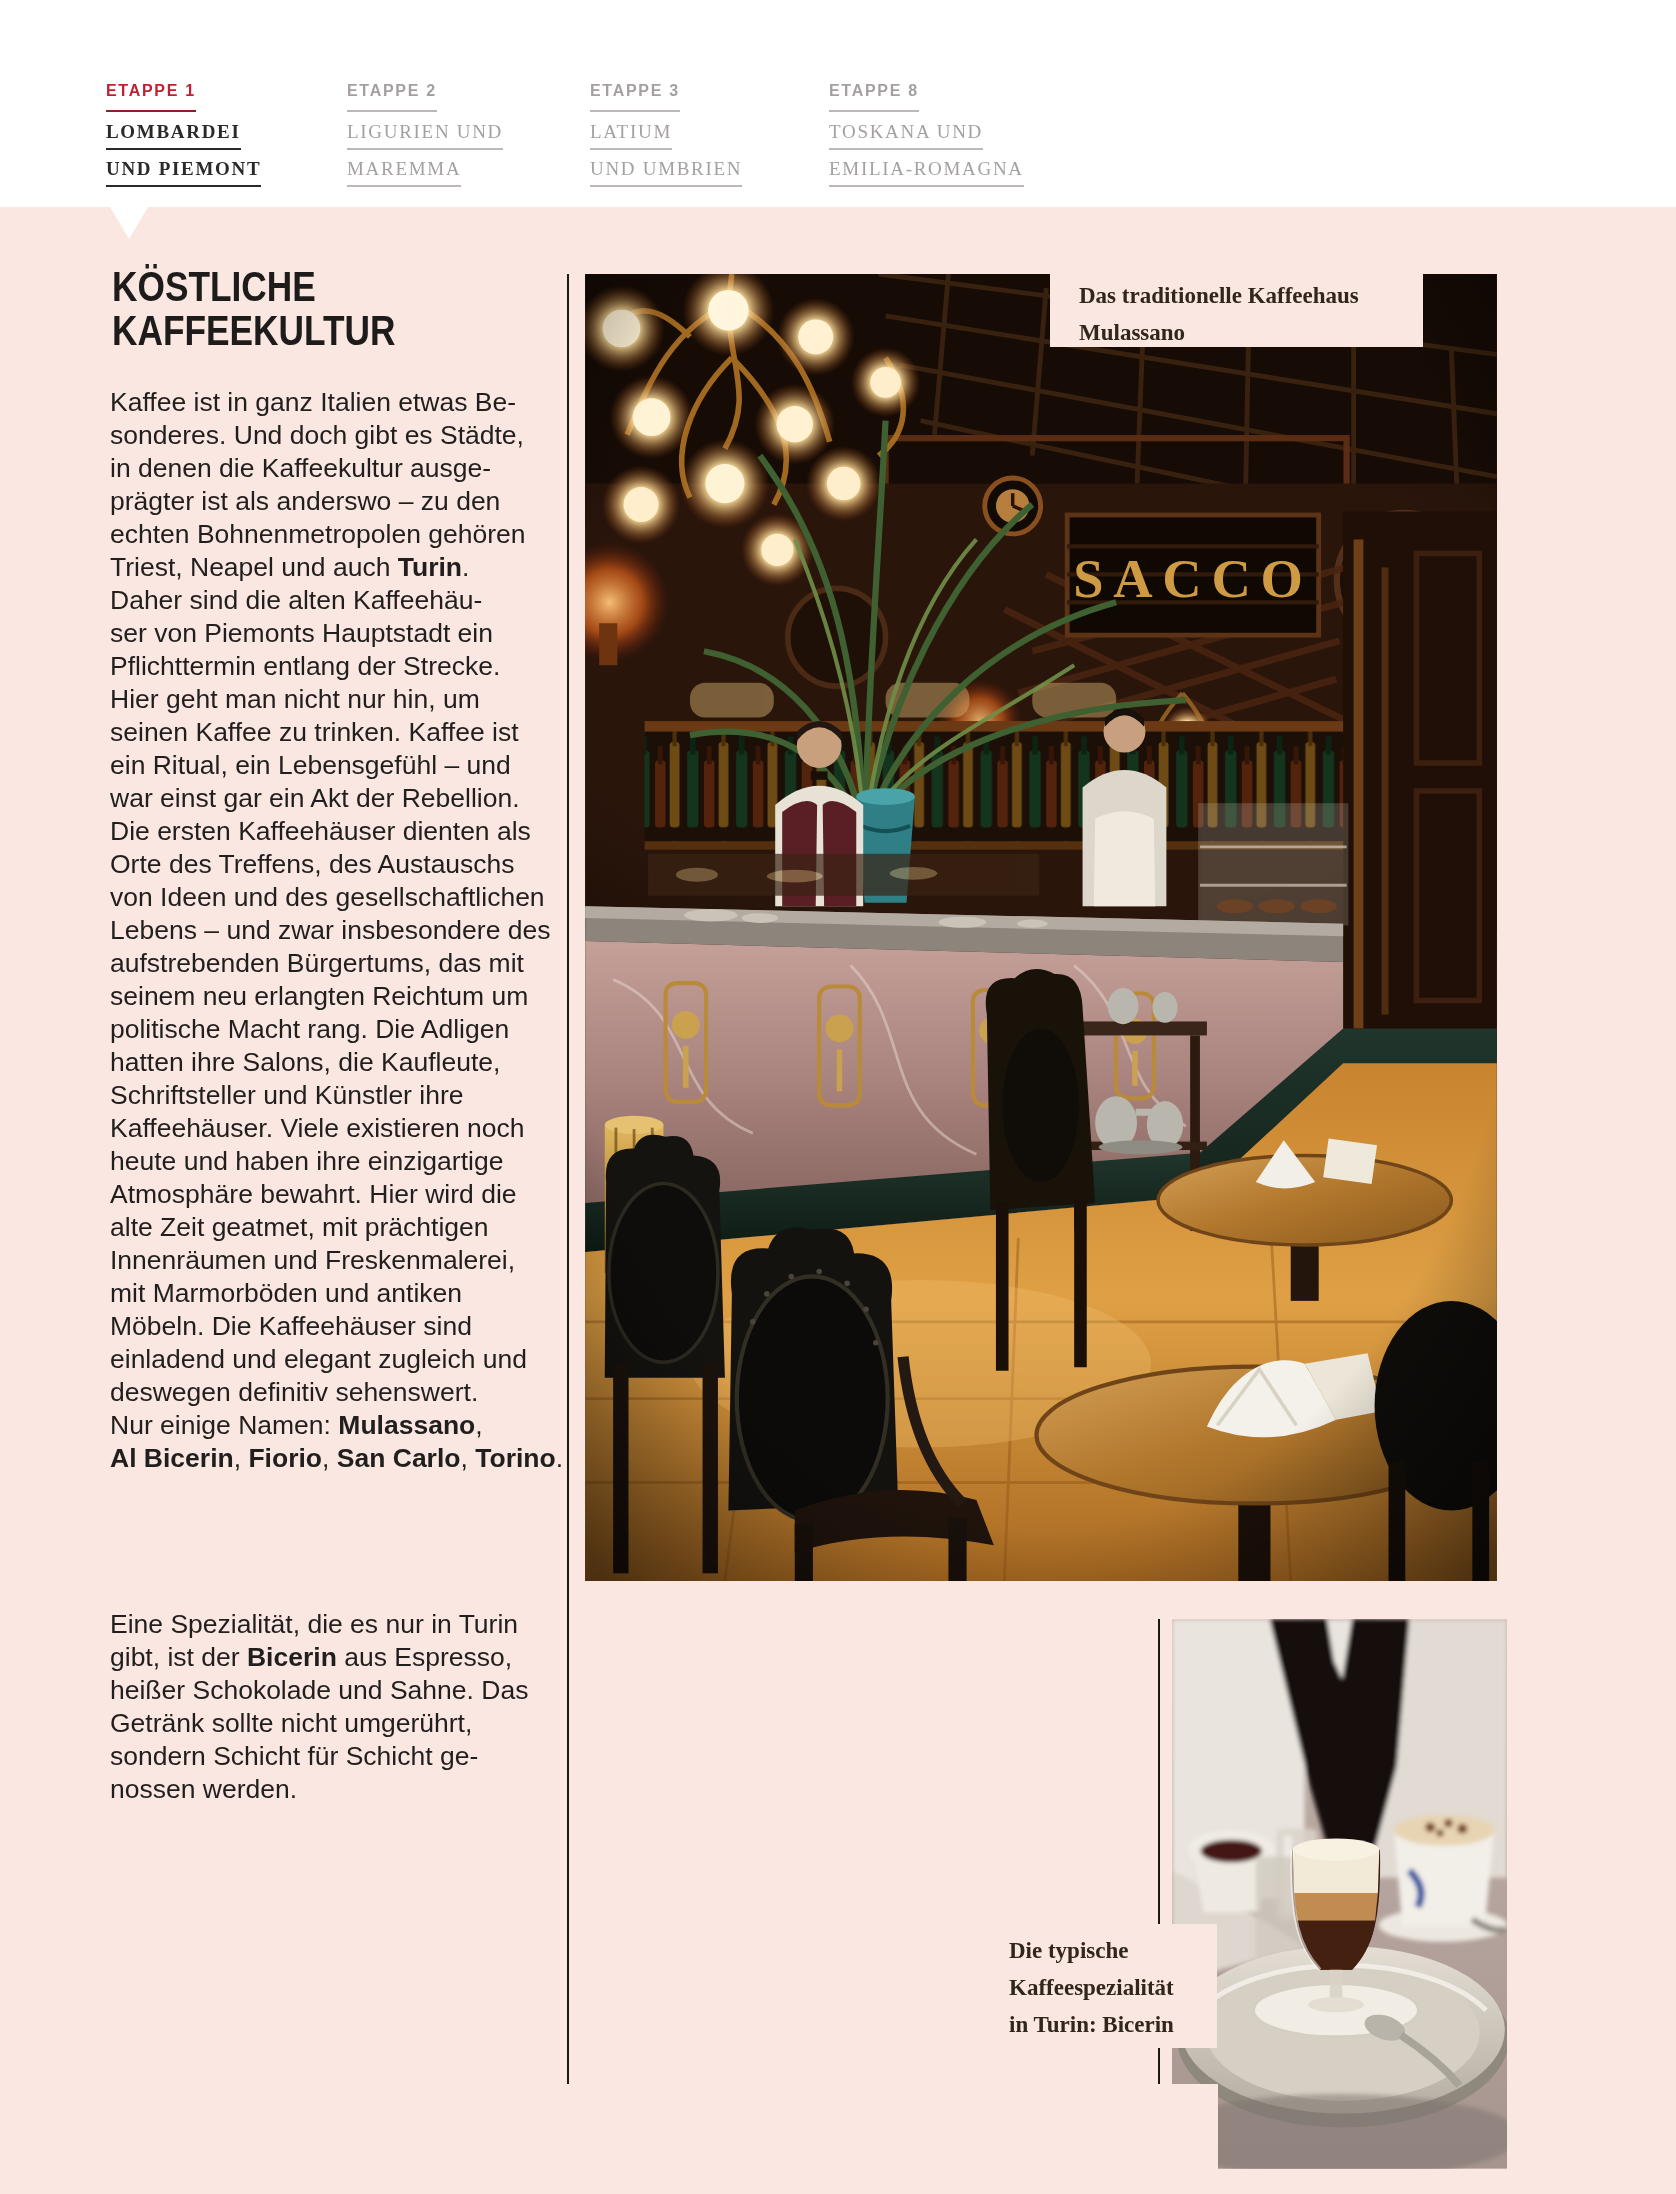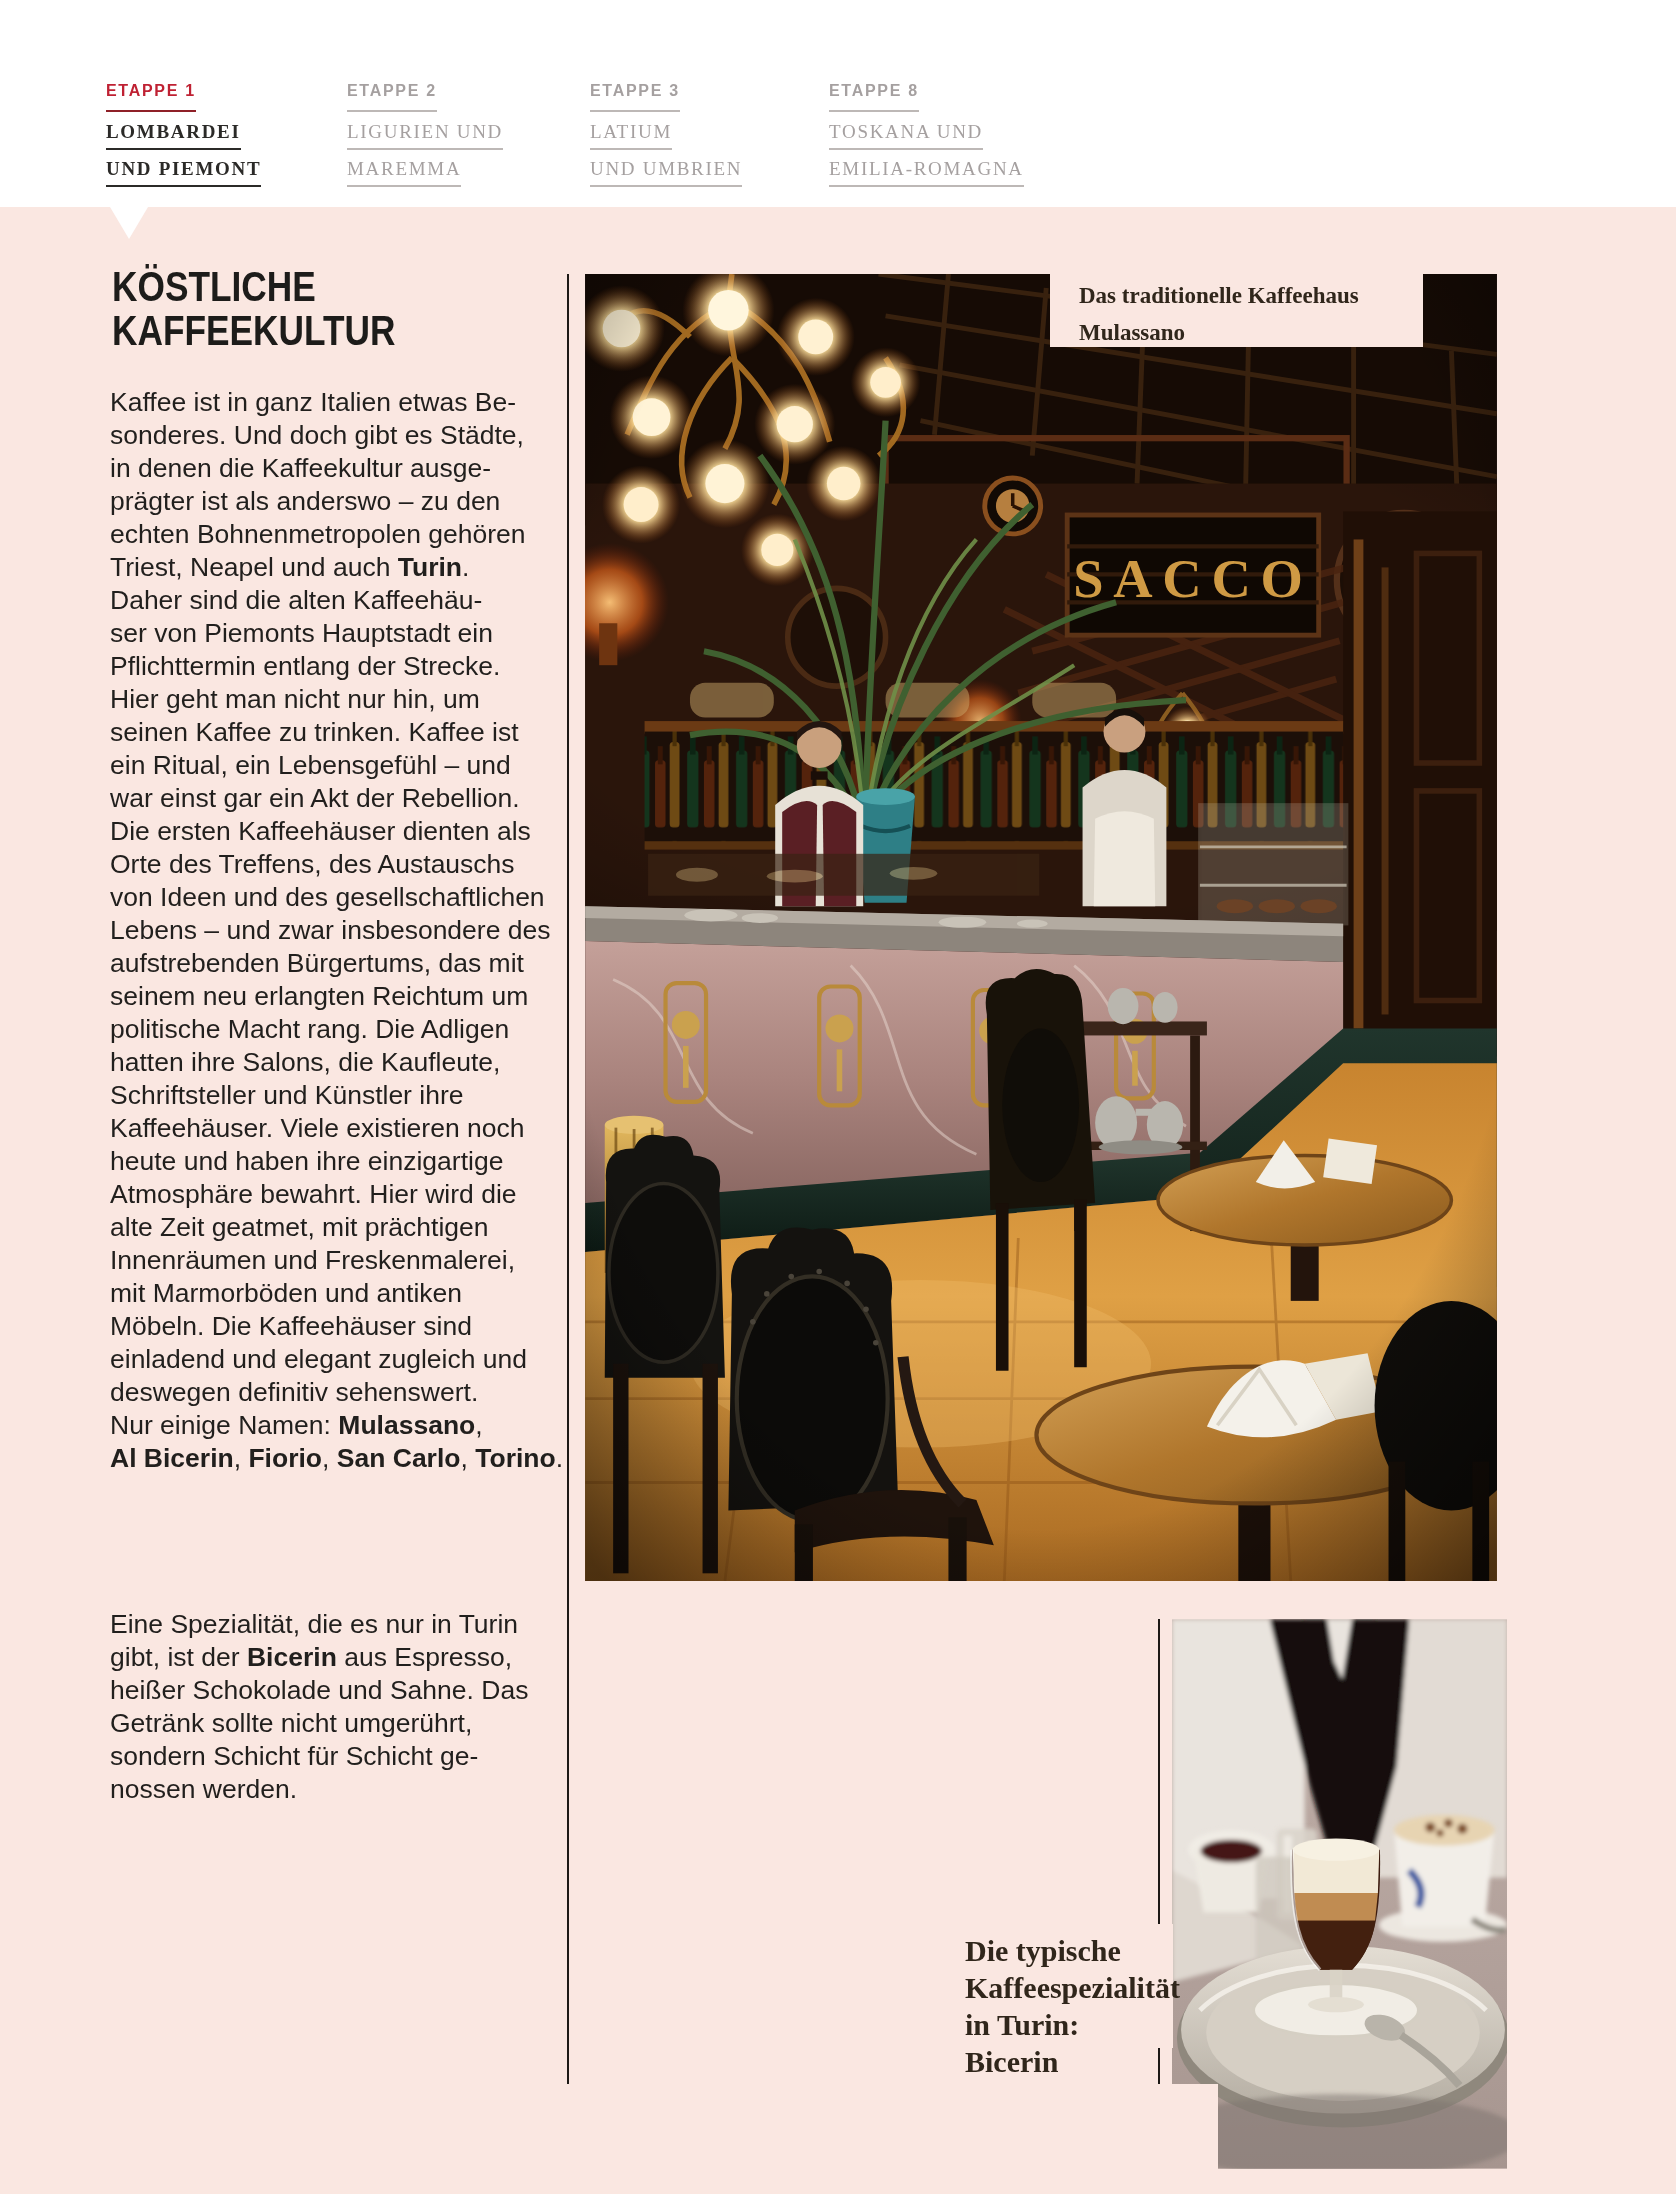--- a/index.html
+++ b/index.html
@@ -37,22 +37,22 @@
   .vrule{position:absolute;background:var(--line_color);width:2.1px;}
   .vrule.main{left:567px;top:274px;height:1810px;}
   .vrule.small{left:1158px;top:1619px;height:466px;}
   .photo{position:absolute;overflow:hidden;}
   .photo.main{left:585px;top:274px;width:912px;height:1307px;}
   .photo.bicerin{left:1172px;top:1619px;width:335px;height:550px;}
   .capbox{position:absolute;background:var(--page_bg);
       font-family:"Liberation Serif",serif;font-weight:bold;color:var(--caption_color);}
   .capbox.top{left:1050px;top:267px;width:373px;height:80px;
       font-size:23px;line-height:37px;padding:9.8px 0 0 29px;box-sizing:border-box;}
-  .capbox.bottom{left:940px;top:1924px;width:233px;height:124px;
-      font-size:30px;line-height:37px;padding:8.4px 0 0 25px;box-sizing:border-box;}
+  .capbox.bottom{left:984px;top:1924px;width:233px;height:124px;
+      font-size:23px;line-height:37px;padding:8.4px 0 0 25px;box-sizing:border-box;}
   .corner-patch{position:absolute;left:1154px;top:2084px;width:64px;height:87px;background:var(--page_bg);}
   svg{display:block;}
 </style>
 </head>
 <body>
 
 <div class="page">
 
   <div class="header"></div>
   <div class="notch"></div>

